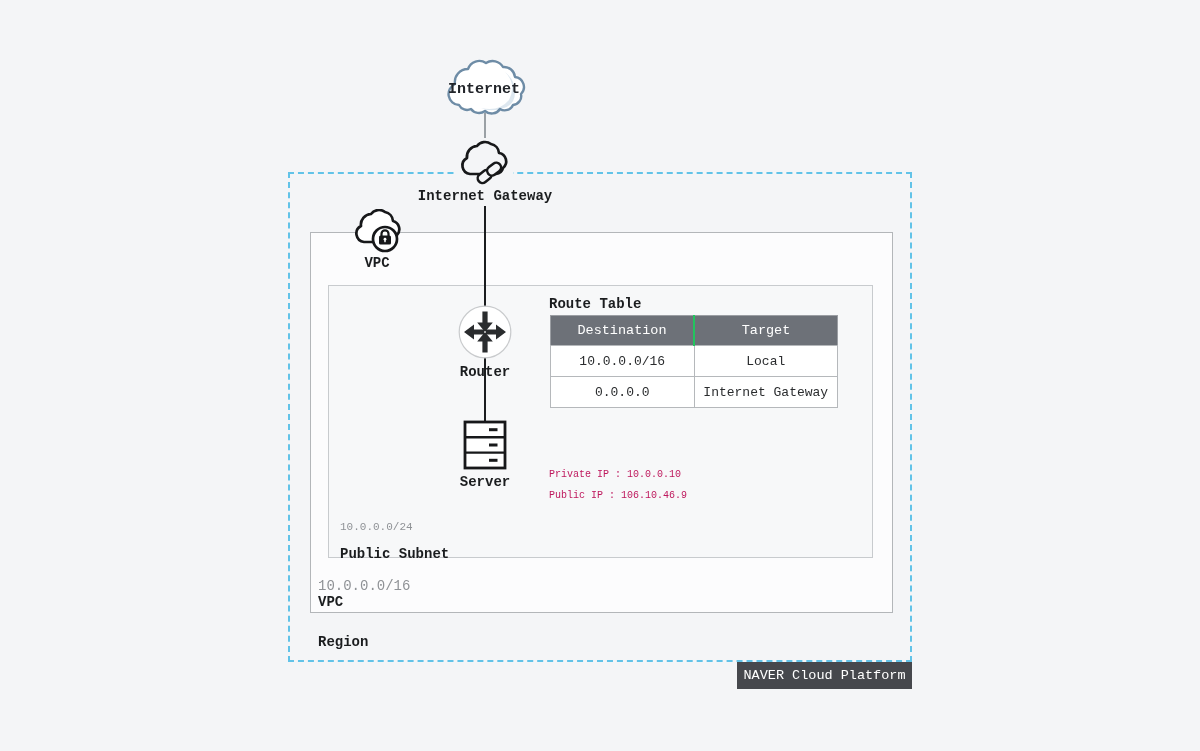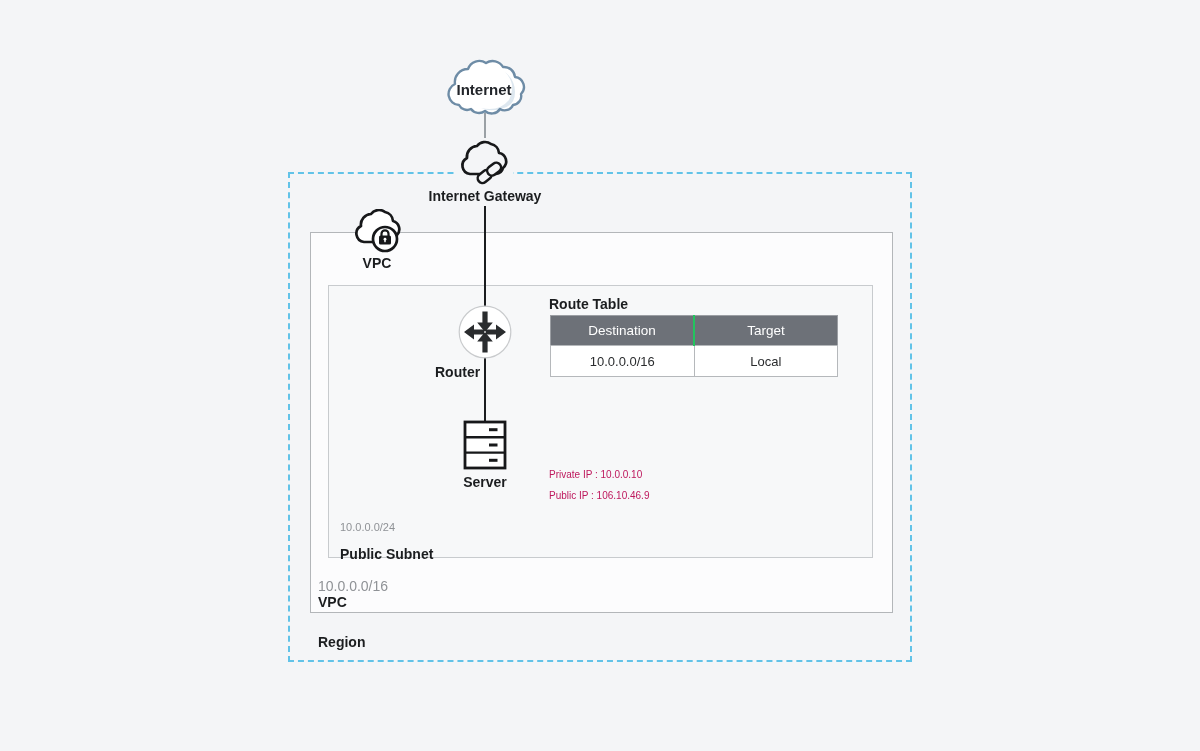--- a/index.html
+++ b/index.html
@@ -1,18 +1,18 @@
 <!DOCTYPE html>
 <html><head>
 <meta charset="utf-8">
 <style>
   html,body{margin:0;padding:0;background:#f4f5f7;}
   .canvas{
     position:relative;width:1200px;height:751px;background:#f4f5f7;
-    font-family:Liberation Sans, sans-serif;overflow:hidden;
+    font-family:Liberation Mono, monospace;overflow:hidden;
     color:#1b1d1f;
   }
   .abs{position:absolute;}
   
   .region{left:288px;top:172px;width:620px;height:486px;border:2px dashed #62c3e8;z-index:1;}
   .vpc-box{left:310px;top:232px;width:581px;height:379px;background:#fcfcfd;border:1px solid #b3b6b9;z-index:2;}
   .subnet-box{left:328px;top:285px;width:543px;height:271px;background:#f7f8f9;border:1px solid #c8cbce;z-index:3;}
   
   .vline{width:2px;background:#1b1d1f;z-index:4;}
   .vline.gray{background:#9aa0a5;}
@@ -24,21 +24,21 @@
   .internet-cloud{left:441px;top:52px;}
   .internet-label{left:428px;top:81px;width:112px;text-align:center;font-size:15px;font-weight:700;color:#22252a;z-index:7;}
   .gw-icon{left:457px;top:138px;background:#f4f5f7;}
   .vpc-icon{left:351px;top:209px;}
   .router-icon{left:458px;top:305px;}
   .server-icon{left:463px;top:420px;}
   
   .lbl{font-size:14px;font-weight:700;color:#1b1d1f;z-index:7;}
   .gw-label{left:405px;top:188px;width:160px;text-align:center;}
   .vpc-icon-label{left:337px;top:255px;width:80px;text-align:center;}
-  .router-label{left:435px;top:364px;width:100px;text-align:left;}
+  .router-label{left:435px;top:364px;width:100px;text-align:center;}
   .server-label{left:435px;top:474px;width:100px;text-align:center;}
   .gray-text{color:#8f9296;font-weight:400;}
   .subnet-cidr{left:340px;top:521px;font-size:11px;}
   .subnet-label{left:340px;top:538px;margin-top:8px;}
   .vpc-cidr{left:318px;top:578px;font-size:14px;}
   .vpc-label{left:318px;top:594px;}
   .region-label{left:318px;top:634px;}
   
   .rt-title{left:549px;top:296px;text-align:center;}
   .rt-table{left:550px;top:315px;border-collapse:collapse;z-index:5;background:#fff;}
@@ -138,28 +138,35 @@
       <tr>
         <th>Destination</th>
         <th>Target</th>
       </tr>
     </thead>
     <tbody>
       <tr>
         <td>10.0.0.0/16</td>
         <td>Local</td>
       </tr>
+      <tr>
+        <td>0.0.0.0</td>
+        <td>Internet Gateway</td>
+      </tr>
     </tbody>
   </table>
 
   <div class="abs ip-block">
     <div>Private IP : 10.0.0.10</div>
     <div>Public IP : 106.10.46.9</div>
   </div>
 
   <div class="abs lbl gray-text subnet-cidr">10.0.0.0/24</div>
   <div class="abs lbl subnet-label">Public Subnet</div>
   <div class="abs lbl gray-text vpc-cidr">10.0.0.0/16</div>
   <div class="abs lbl vpc-label">VPC</div>
   <div class="abs lbl region-label">Region</div>
 
+  <div class="abs badge">
+    <span>NAVER Cloud Platform</span>
+  </div>
 
 </div>
 
 </body></html>

